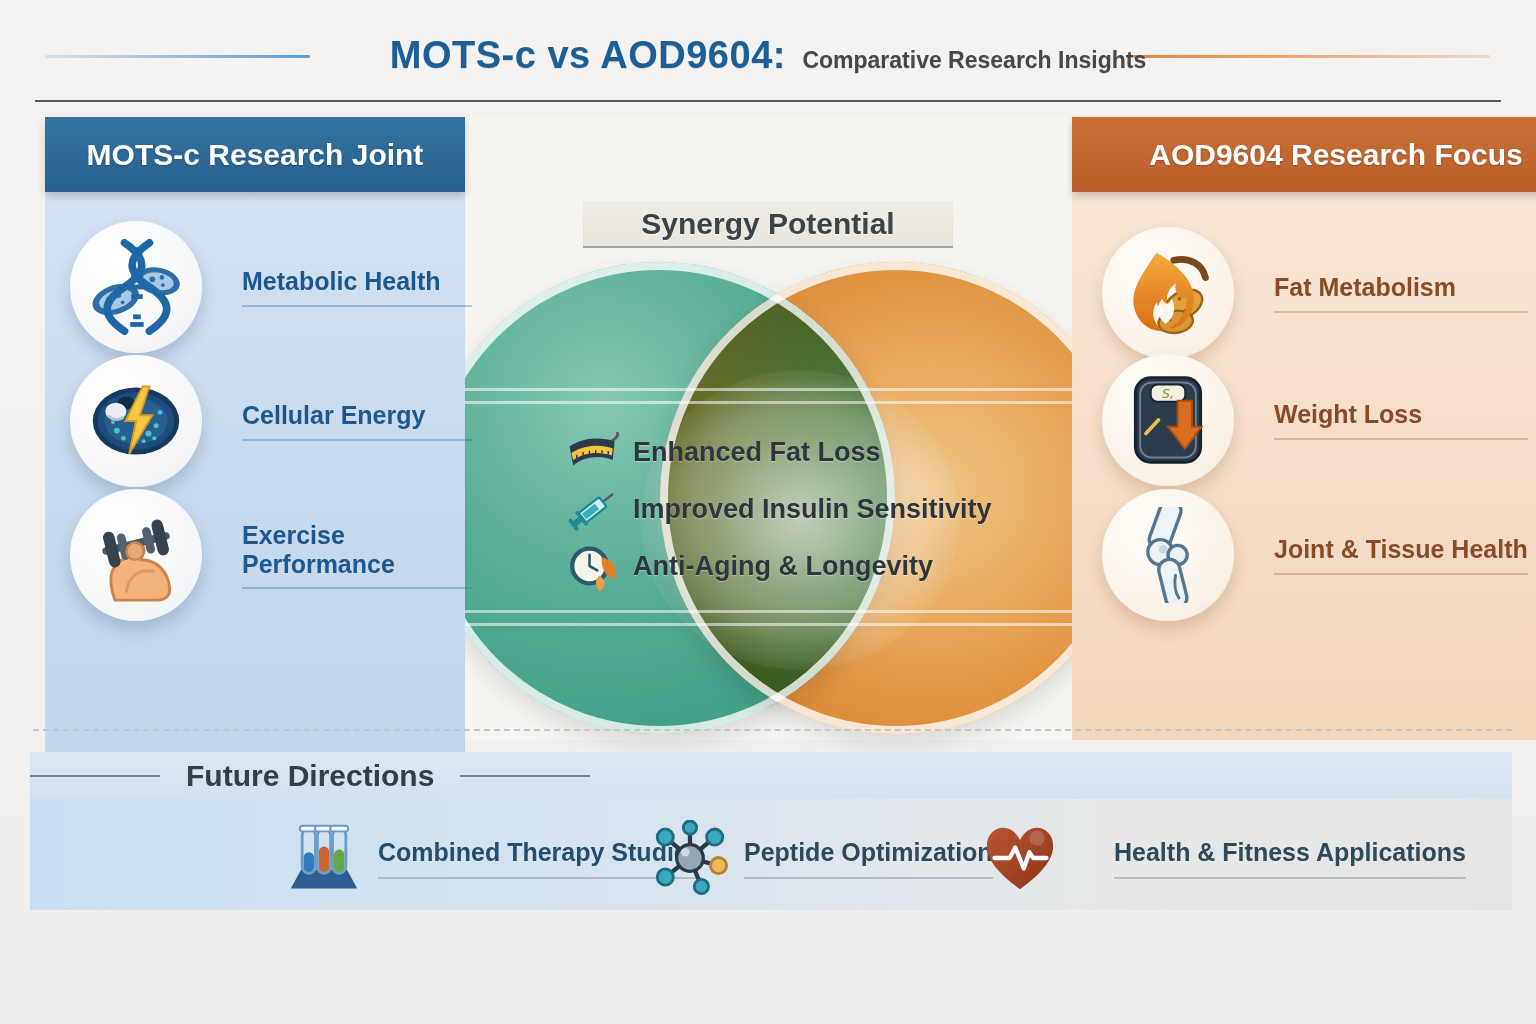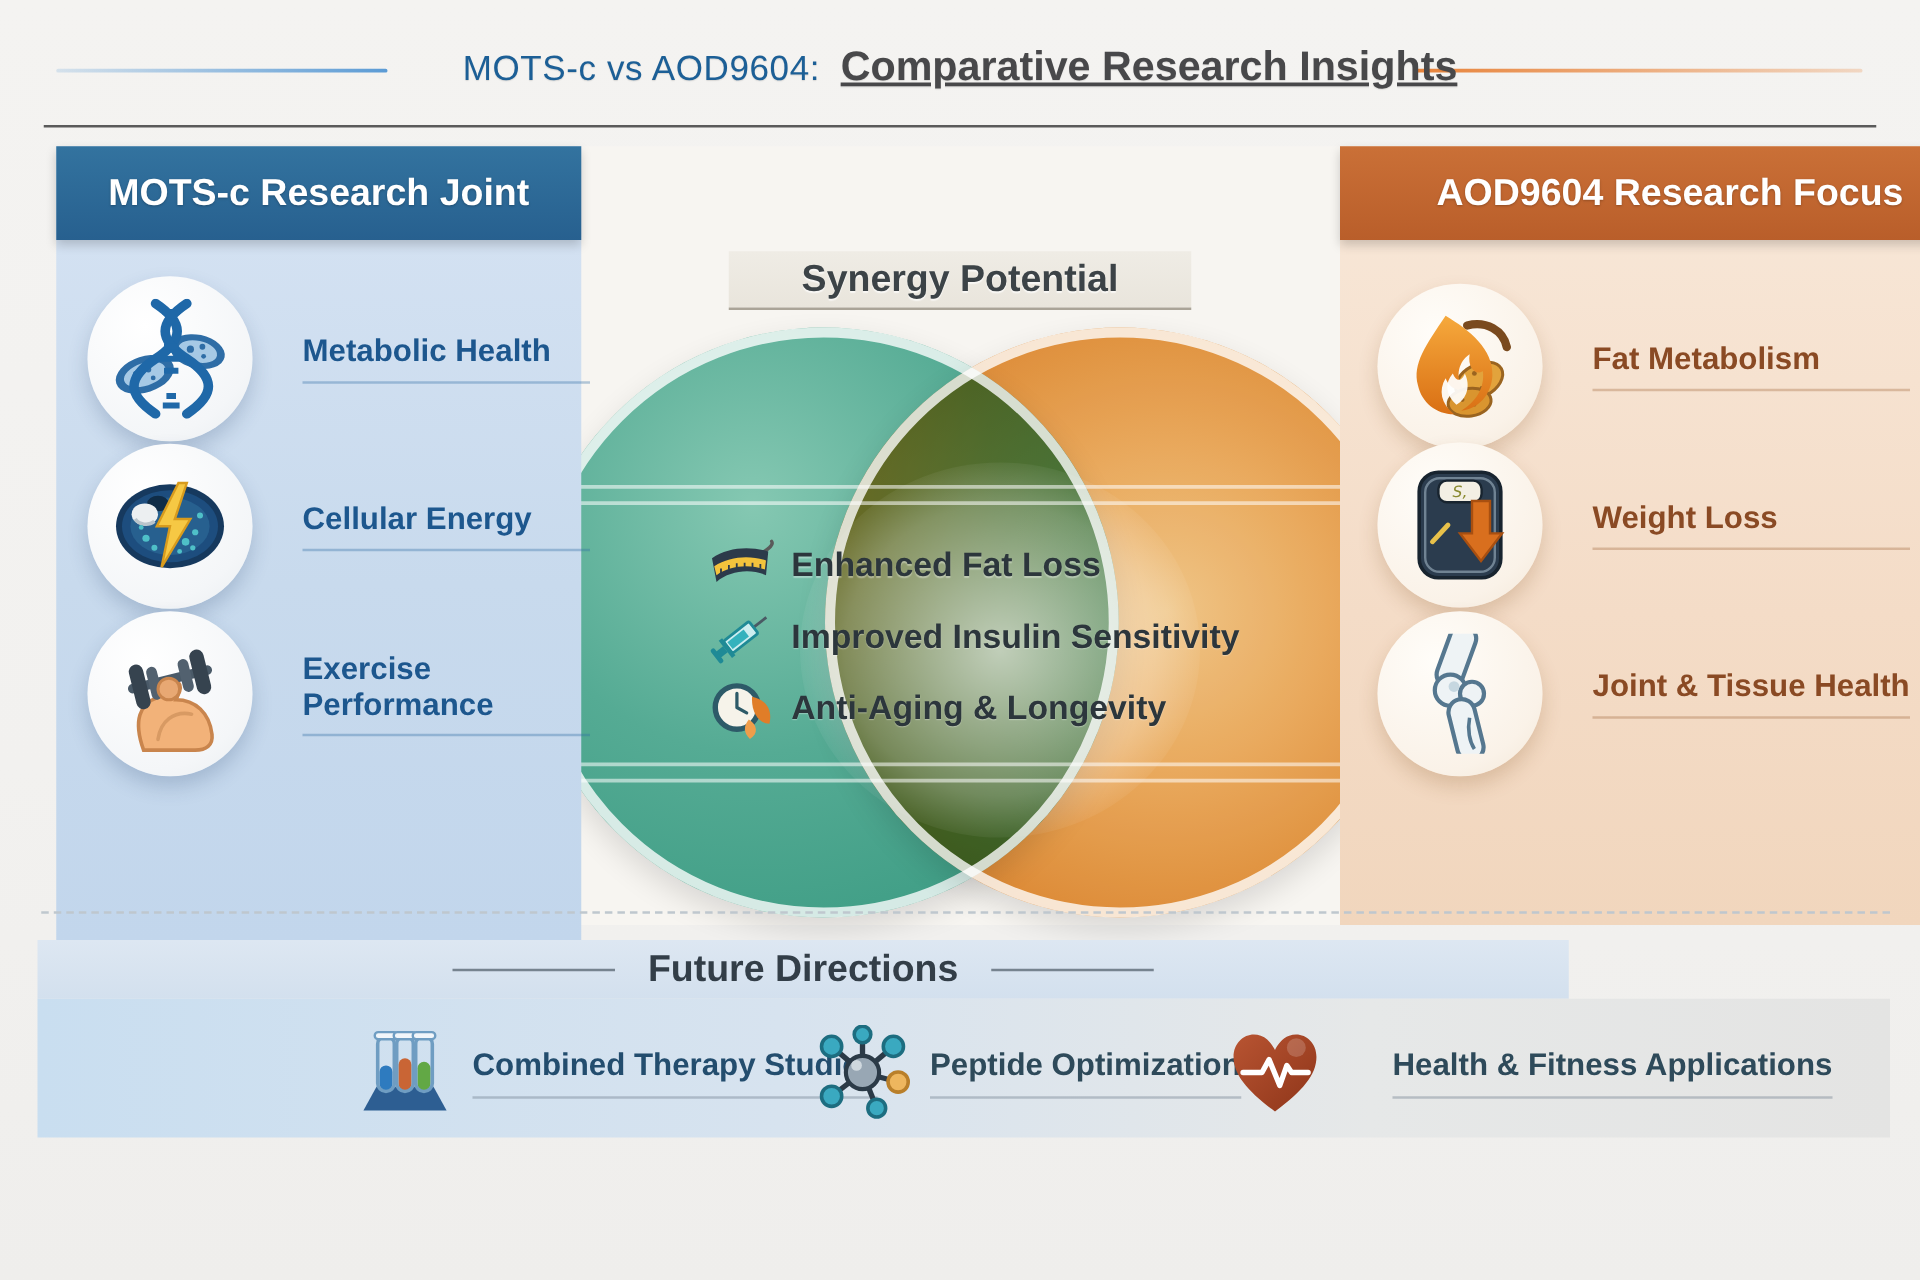--- a/index.html
+++ b/index.html
@@ -3,22 +3,22 @@
 <meta charset="utf-8">
 <style>
   * { margin:0; padding:0; box-sizing:border-box; }
   body { font-family:"Liberation Sans", sans-serif; background:#e9e8e6; }
   .stage {
     position:relative; width:1536px; height:1024px; overflow:hidden;
     background:linear-gradient(180deg,#f4f3f1 0%,#f2f1ef 60%,#efeeec 100%);
   }
   
   .title-row { position:absolute; top:34px; left:0; width:100%; text-align:center; white-space:nowrap; }
-  .title-hl { font-size:28px; font-weight:normal; color:#1c5f96; letter-spacing:.5px; text-shadow:0 1px 1px rgba(0,0,0,.12);text-align:center; }
-  .title-rest { font-size:33px; font-weight:bold; color:#48484a; margin-left:12px; text-shadow:0 1px 1px rgba(0,0,0,.1);text-decoration:underline; }
+  .title-hl { font-size:38px; font-weight:bold; color:#1c5f96; letter-spacing:.5px; text-shadow:0 1px 1px rgba(0,0,0,.12);text-align:center; }
+  .title-rest { font-size:23px; font-weight:bold; color:#48484a; margin-left:12px; text-shadow:0 1px 1px rgba(0,0,0,.1); }
   .rule-left { position:absolute; left:45px; top:55px; width:265px; height:3px; background:linear-gradient(90deg,rgba(91,155,213,.2),#5b9bd5); border-radius:2px; }
   .rule-right { position:absolute; left:1133px; top:55px; width:357px; height:3px; background:linear-gradient(90deg,#e8833a,rgba(232,131,58,.25)); border-radius:2px; }
   .divider { position:absolute; left:35px; top:100px; width:1466px; height:2px; background:#5a5a5a; }
   
   .panel { position:absolute; top:117px; }
   .panel-left { left:45px; width:420px; height:636px; background:linear-gradient(180deg,#d6e3f3 0%,#c8daed 55%,#c2d6ec 100%); }
   .panel-right { left:1072px; width:528px; height:623px; background:linear-gradient(180deg,#f8e8d9 0%,#f4dcc7 60%,#f1d6bd 100%); }
   .panel-header { position:relative; width:100%; height:75px; display:flex; align-items:center; justify-content:center;
     font-size:30px; font-weight:bold; color:#fff; text-shadow:0 1px 2px rgba(0,0,0,.25); box-shadow:0 4px 8px rgba(0,0,0,.18); }
   .panel-left  .panel-header { background:linear-gradient(180deg,#33739f 0%,#27608f 100%); }
@@ -44,23 +44,23 @@
   .ring-teal { left:423px; top:262px; }
   .ring-orange { left:660px; top:262px; }
   .venn-glow { position:absolute; left:640px; top:370px; width:320px; height:300px; border-radius:50%;
     background:radial-gradient(ellipse at center, rgba(255,255,255,.65) 0%, rgba(255,255,255,.25) 55%, rgba(255,255,255,0) 75%); }
   .deco-line { position:absolute; left:452px; width:650px; height:3px; background:rgba(255,255,255,.55); border-radius:2px; }
   .venn-item { position:absolute; display:flex; align-items:center; }
   .venn-item .vi-icon { width:56px; height:48px; display:flex; align-items:center; justify-content:center; flex:0 0 auto; }
   .venn-item .vi-label { margin-left:12px; font-size:27px; font-weight:bold; color:#2c363c; text-shadow:0 1px 1px rgba(255,255,255,.35); white-space:nowrap;text-align:right; }
   
   .dashed { position:absolute; left:33px; top:729px; width:1479px; border-top:2px dashed #bfc7ce; }
-  .future-band { position:absolute; left:30px; top:752px; width:1225px; height:47px;
+  .future-band { position:absolute; left:30px; top:752px; width:1482px; height:47px;
     background:linear-gradient(180deg,#dde7f2 0%,#d3e0ee 100%);
-    display:flex; align-items:center; justify-content:center; gap:26px; }
+    display:flex; align-items:center; justify-content:flex-start; gap:26px; }
   .future-band .dash { width:130px; height:2px; background:#55636f; opacity:.75; }
   .future-title { font-size:30px; font-weight:bold; color:#333e48; }
   .items-band { position:absolute; left:30px; top:799px; width:1482px; height:111px;
     background:linear-gradient(90deg,#c9def0 0%,#d7e3ef 40%,#e6e8e8 72%,#e4e4e3 100%); }
   .bottom-item { position:absolute; top:820px; display:flex; align-items:center; }
   .bottom-item .bi-icon { width:76px; height:76px; display:flex; align-items:center; justify-content:center; flex:0 0 auto; }
   .bottom-item .bi-label { margin-left:16px; font-size:25px; font-weight:bold; color:#234d6e; padding-bottom:10px;
     border-bottom:2px solid rgba(110,125,140,.4); white-space:nowrap; }
   .bi-label.slate { color:#2e4a5a; }
 </style>

